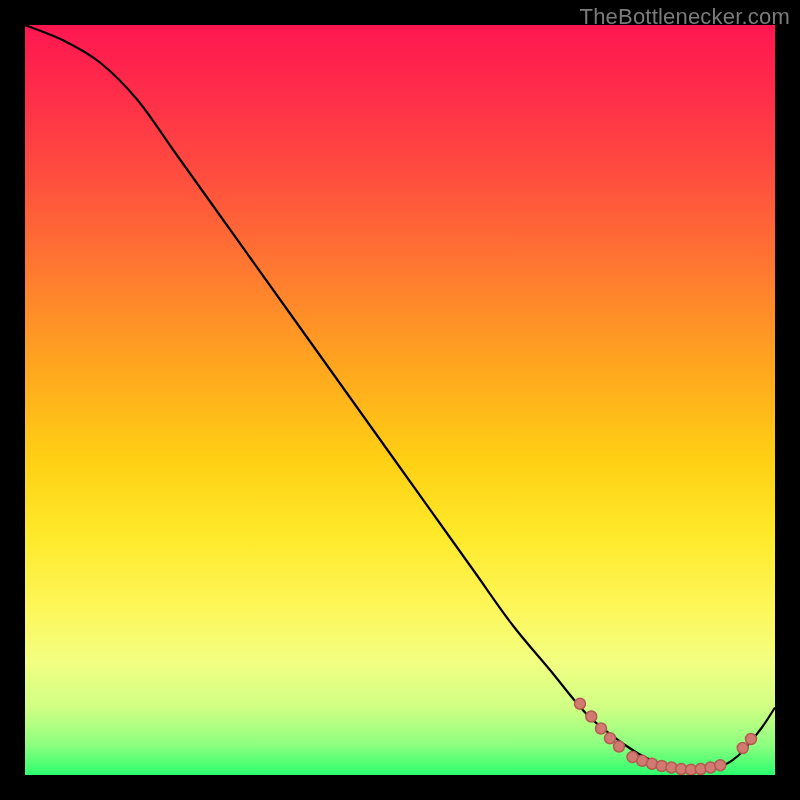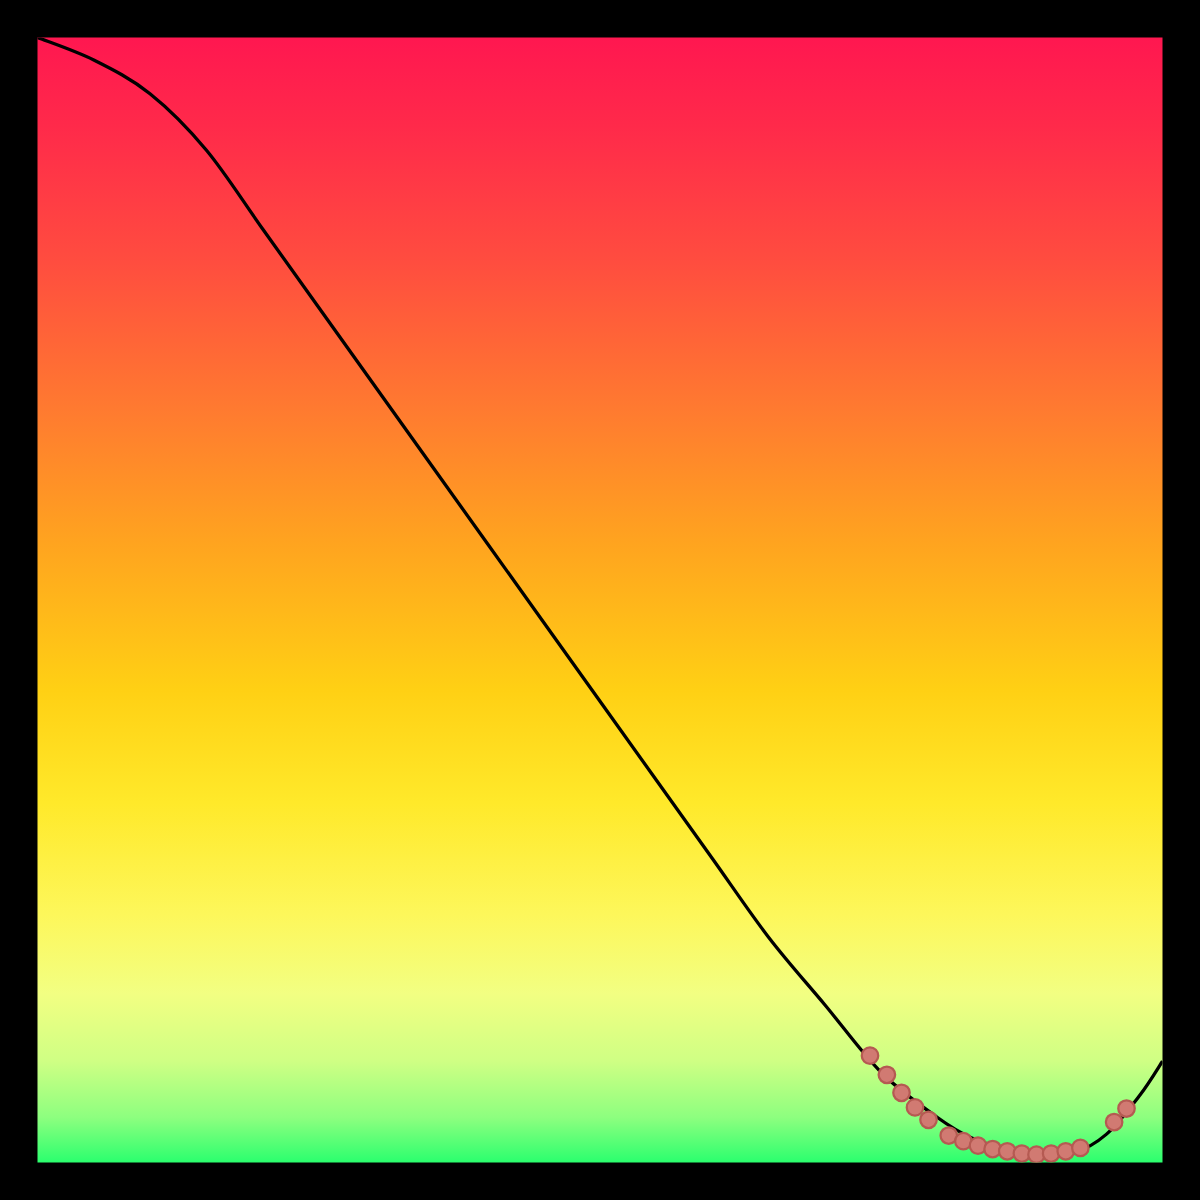--- a/index.html
+++ b/index.html
@@ -65,20 +65,21 @@
     font-size: 22px;
     font-weight: 500;
     letter-spacing: 0.2px;
   }
 </style>
 </head>
 <body>
 
 <div class="stage">
 
+  <div class="branding">TheBottlenecker.com</div>
 
   <div class="plot-area">
     <svg class="plot-svg" viewBox="0 0 750 750" preserveAspectRatio="none">
       <path id="curve-path" class="curve" d="M 0 0 C 6.25 2.5, 25 8.75, 37.5 15 C 50 21.25, 62.5 27.5, 75 37.5 C 87.5 47.5, 100 60, 112.5 75 C 125 90, 137.5 110, 150 127.5 C 162.5 145, 175 162.5, 187.5 180 C 200 197.5, 212.5 215, 225 232.5 C 237.5 250, 250 267.5, 262.5 285 C 275 302.5, 287.5 319.99999999999994, 300 337.49999999999994 C 312.5 354.99999999999994, 325 372.5, 337.5 390 C 350 407.5, 362.5 425, 375 442.5 C 387.5 460, 400.00000000000006 477.5, 412.50000000000006 495 C 425.00000000000006 512.5, 437.5 530, 450 547.5 C 462.5 565, 475 583.75, 487.5 600 C 500 616.25, 512.5 630, 525 645 C 537.5 660, 550 677.5, 562.5 690 C 575 702.5, 590 712.75, 600 720 C 610 727.25, 615 730, 622.5 733.5 C 630 737, 637.5 739, 645 741 C 652.5 743, 660 745, 667.5 745.5 C 675 746, 682.5 746.375, 690 744 C 697.5 741.625, 705 737.75, 712.5 731.25 C 720 724.75, 728.75 713.125, 735 705 C 741.25 696.875, 747.5 686.25, 750 682.5"></path>
       <g id="marker-group">
           <circle cx="555" cy="678.75" r="5.5" class="dot"></circle>
           <circle cx="566.25" cy="691.5" r="5.5" class="dot"></circle>
           <circle cx="576" cy="703.5" r="5.5" class="dot"></circle>
           <circle cx="585" cy="713.25" r="5.5" class="dot"></circle>
           <circle cx="594" cy="721.5" r="5.5" class="dot"></circle>

